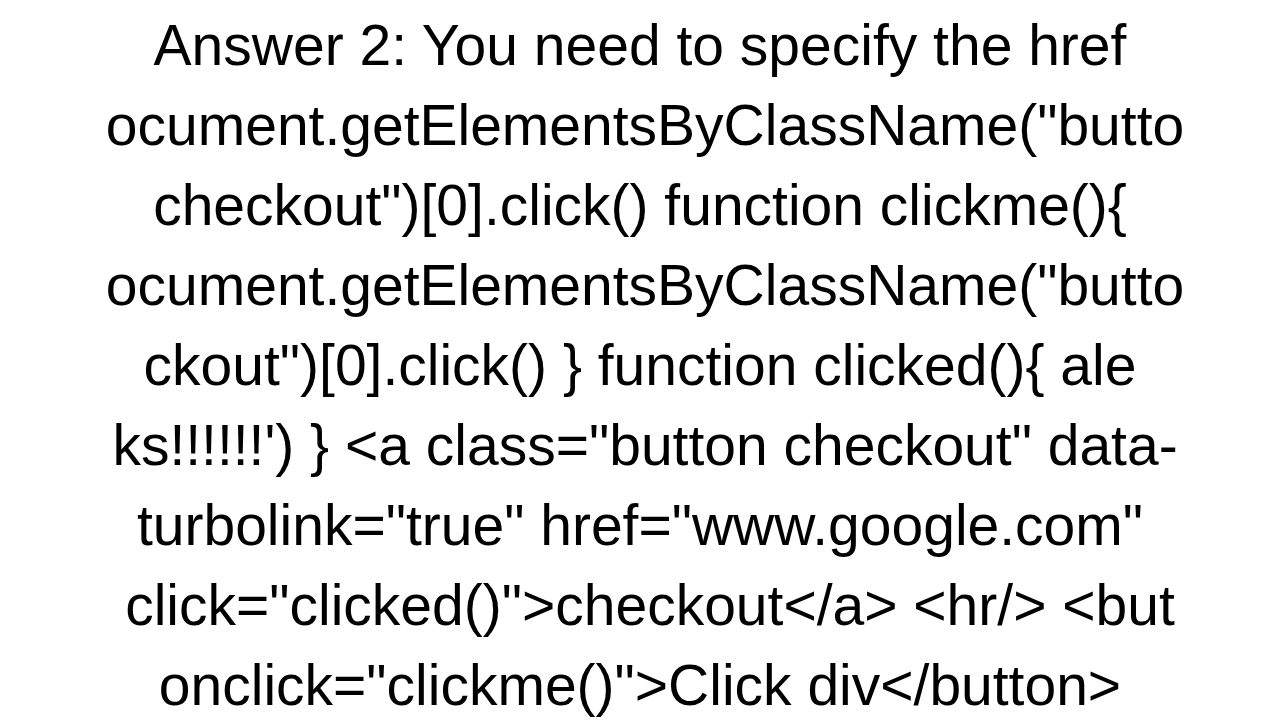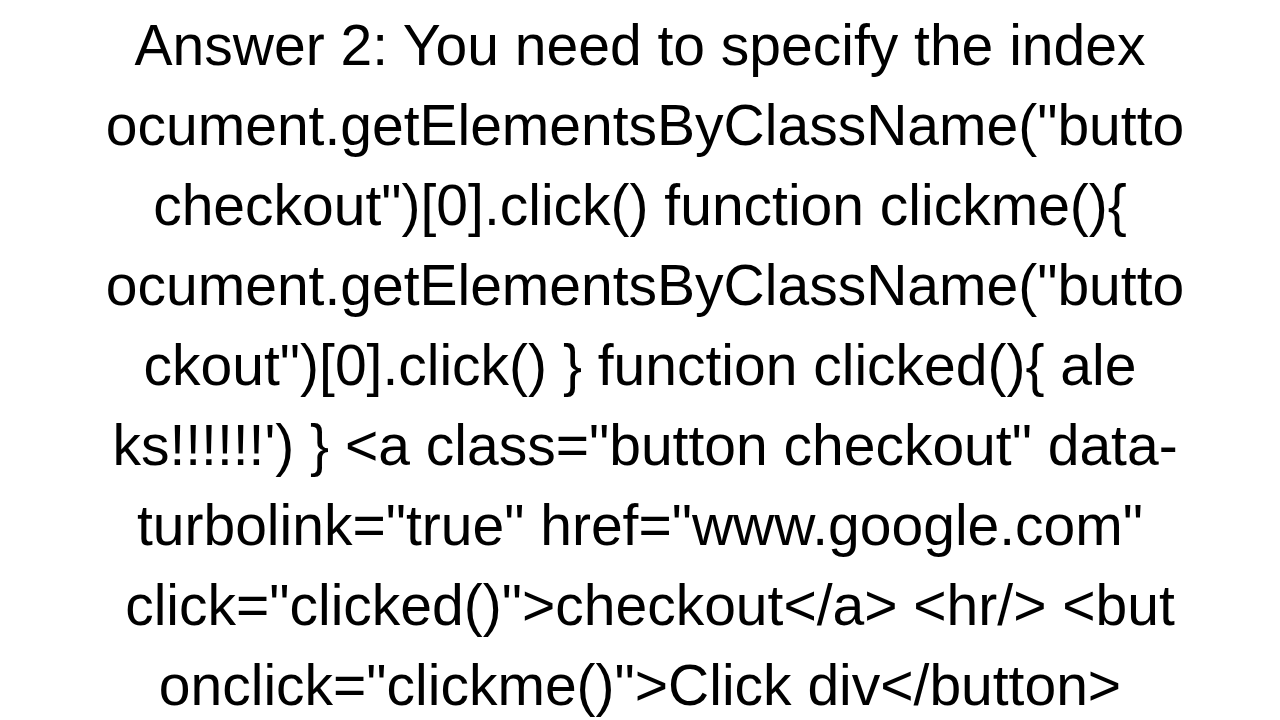--- a/index.html
+++ b/index.html
@@ -31,21 +31,21 @@
     .l4 { top: 245px; left: -55px; width: 1400px; }
     .l5 { top: 325px; left: -50px; width: 1380px; }
     .l6 { top: 405px; left: -20px; width: 1330px; }
     .l7 { top: 485px; left: 0; }
     .l8 { top: 565px; left: -30px; width: 1360px; }
     .l9 { top: 645px; left: 0; }
   </style>
 </head>
 <body>
 
-<div class="text-block l1">Answer 2: You need to specify the index</div>
+<div class="text-block l1">Answer 2: You need to specify the href</div>
 <div class="text-block l2">ocument.getElementsByClassName("butto</div>
 <div class="text-block l3">checkout")[0].click()    function clickme(){</div>
 <div class="text-block l4">ocument.getElementsByClassName("butto</div>
 <div class="text-block l5">ckout")[0].click() }  function clicked(){   ale</div>
 <div class="text-block l6">ks!!!!!!') } &lt;a class="button checkout" data-</div>
 <div class="text-block l7">turbolink="true" href="www.google.com"</div>
 <div class="text-block l8">click="clicked()"&gt;checkout&lt;/a&gt; &lt;hr/&gt; &lt;but</div>
 <div class="text-block l9">onclick="clickme()"&gt;Click div&lt;/button&gt;</div>
 
 </body></html>

